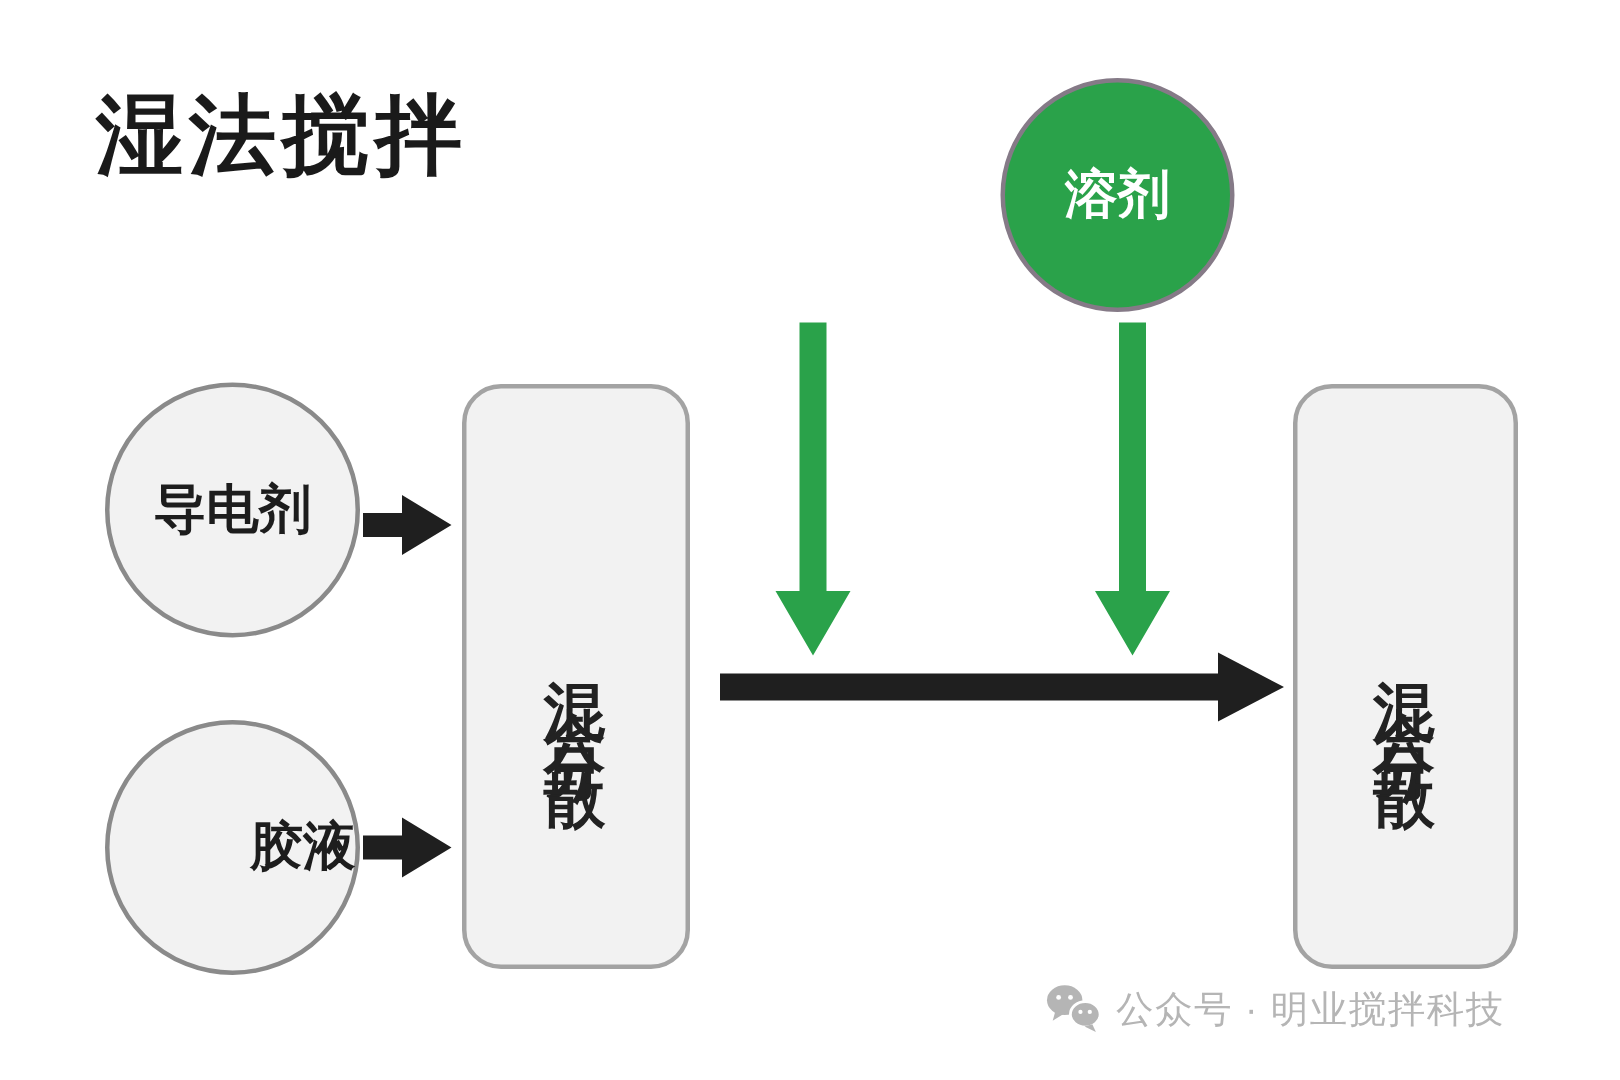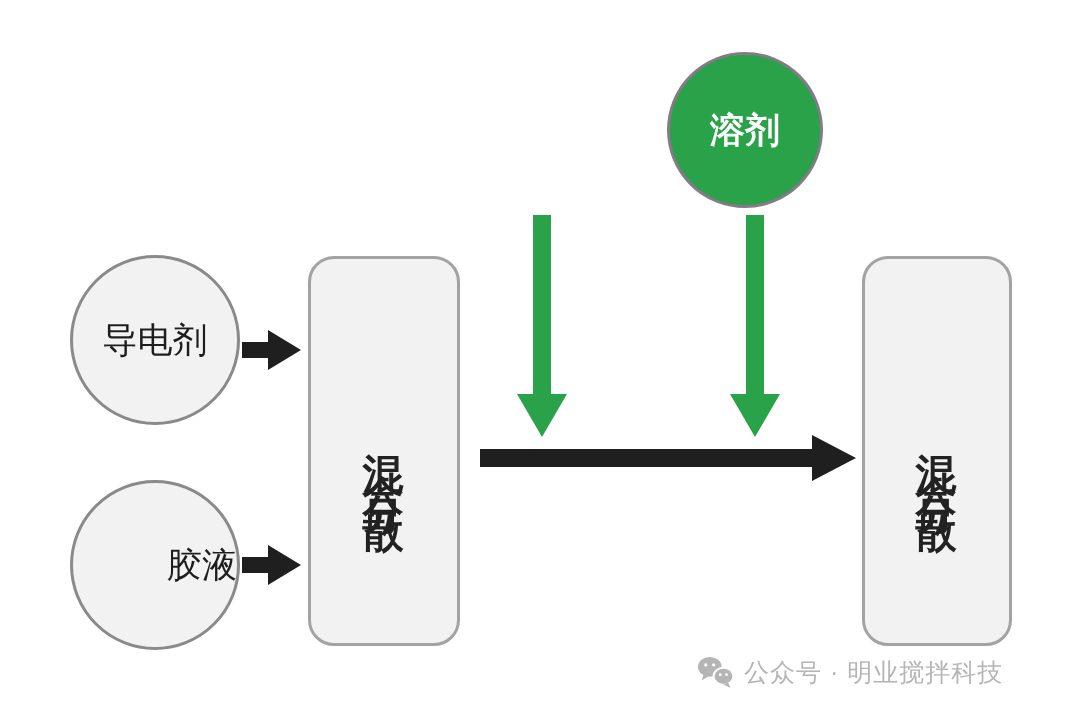--- a/index.html
+++ b/index.html
@@ -37,21 +37,21 @@
   .circle.green {
     background: var(--green, #2aa24a);
     border: 3px solid var(--green-border, #857a87);
     color: #ffffff;
     font-weight: 700;
   }
   .circle.gray {
     background: var(--node-fill, #f2f2f2);
     border: 3px solid var(--node-border, #8a8a8a);
     color: #1d1d1d;
-    font-weight: 400;
+    font-weight: 700;
   }
   .circle .lbl {
     font-size: 35px;
     line-height: 1.25;
     word-break: break-all;
   }
   #node-active { left: 462px; top: 47px; width: 160px; height: 160px; }
   #node-active .lbl { width: 76px; }
   #node-solvent { left: 667px; top: 52px; width: 156px; height: 156px; text-align: right; }
   #node-conductive { left: 70px; top: 255px; width: 170px; height: 170px; }
@@ -106,20 +106,21 @@
   }
   .wechat { width: 38px; height: 34px; }
   .wechat .bubble { fill: var(--footer-gray, #b5b5b5); }
   .wechat .eye { fill: #ffffff; }
 </style>
 </head>
 <body>
 
 <div class="canvas">
 
+  <h1 class="title">湿法搅拌</h1>
 
   <div class="circle green" id="node-solvent">
     <span class="lbl">溶剂</span>
   </div>
 
   <div class="circle gray" id="node-conductive">
     <span class="lbl">导电剂</span>
   </div>
   <div class="circle gray" id="node-glue">
     <span class="lbl">胶液</span>

